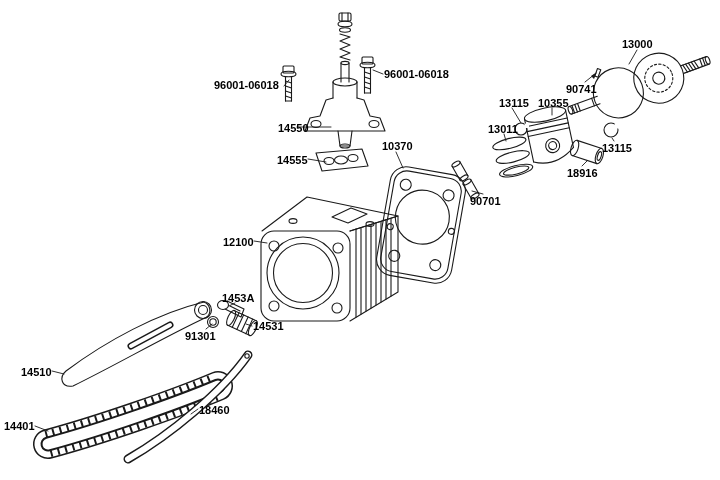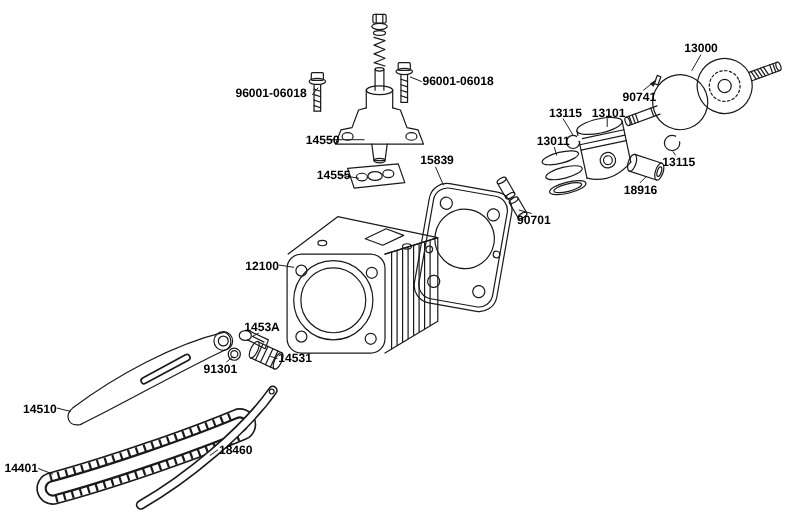--- a/index.html
+++ b/index.html
@@ -216,27 +216,27 @@
         <path d="M198,409 L191,414"></path>
         <path d="M35,426 L48,431"></path>
         <polygon points="597,72 591,76 594,79" fill="#1a1a1a" stroke="none"></polygon>
       </g>
     </g>
   </svg>
 
   <div class="part-label" style="left:214px;top:79px">96001-06018</div>
   <div class="part-label" style="left:384px;top:68px">96001-06018</div>
   <div class="part-label" style="left:278px;top:122px">14550</div>
-  <div class="part-label" style="left:288px;top:154px">14555</div>
-  <div class="part-label" style="left:382px;top:140px">15839</div>
+  <div class="part-label" style="left:277px;top:154px">14555</div>
+  <div class="part-label" style="left:382px;top:140px">10370</div>
   <div class="part-label" style="left:223px;top:236px">12100</div>
   <div class="part-label" style="left:622px;top:38px">13000</div>
   <div class="part-label" style="left:566px;top:83px">90741</div>
   <div class="part-label" style="left:499px;top:97px">13115</div>
-  <div class="part-label" style="left:538px;top:97px">13101</div>
+  <div class="part-label" style="left:538px;top:97px">10355</div>
   <div class="part-label" style="left:488px;top:123px">13011</div>
   <div class="part-label" style="left:567px;top:167px">18916</div>
   <div class="part-label" style="left:602px;top:142px">13115</div>
   <div class="part-label" style="left:470px;top:195px">90701</div>
   <div class="part-label" style="left:222px;top:292px">1453A</div>
   <div class="part-label" style="left:253px;top:320px">14531</div>
   <div class="part-label" style="left:185px;top:330px">91301</div>
   <div class="part-label" style="left:21px;top:366px">14510</div>
   <div class="part-label" style="left:199px;top:404px">18460</div>
   <div class="part-label" style="left:4px;top:420px">14401</div>

